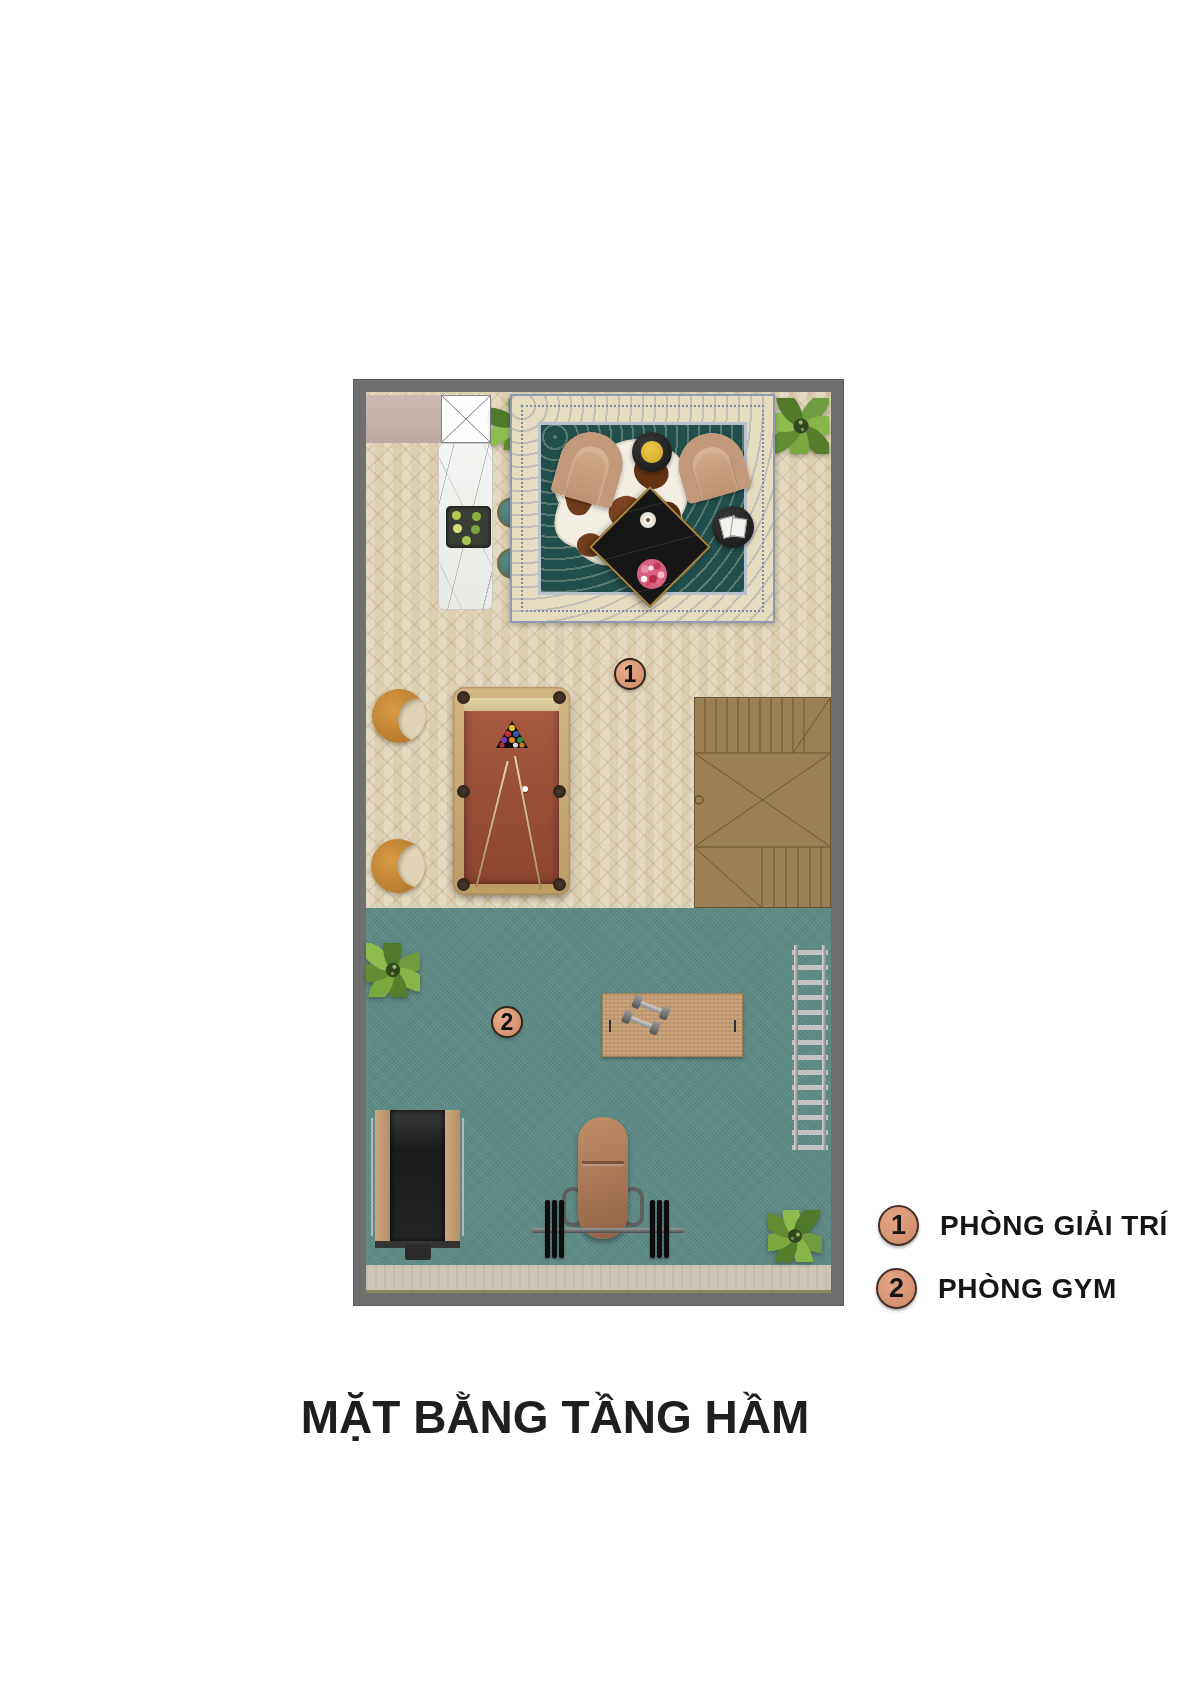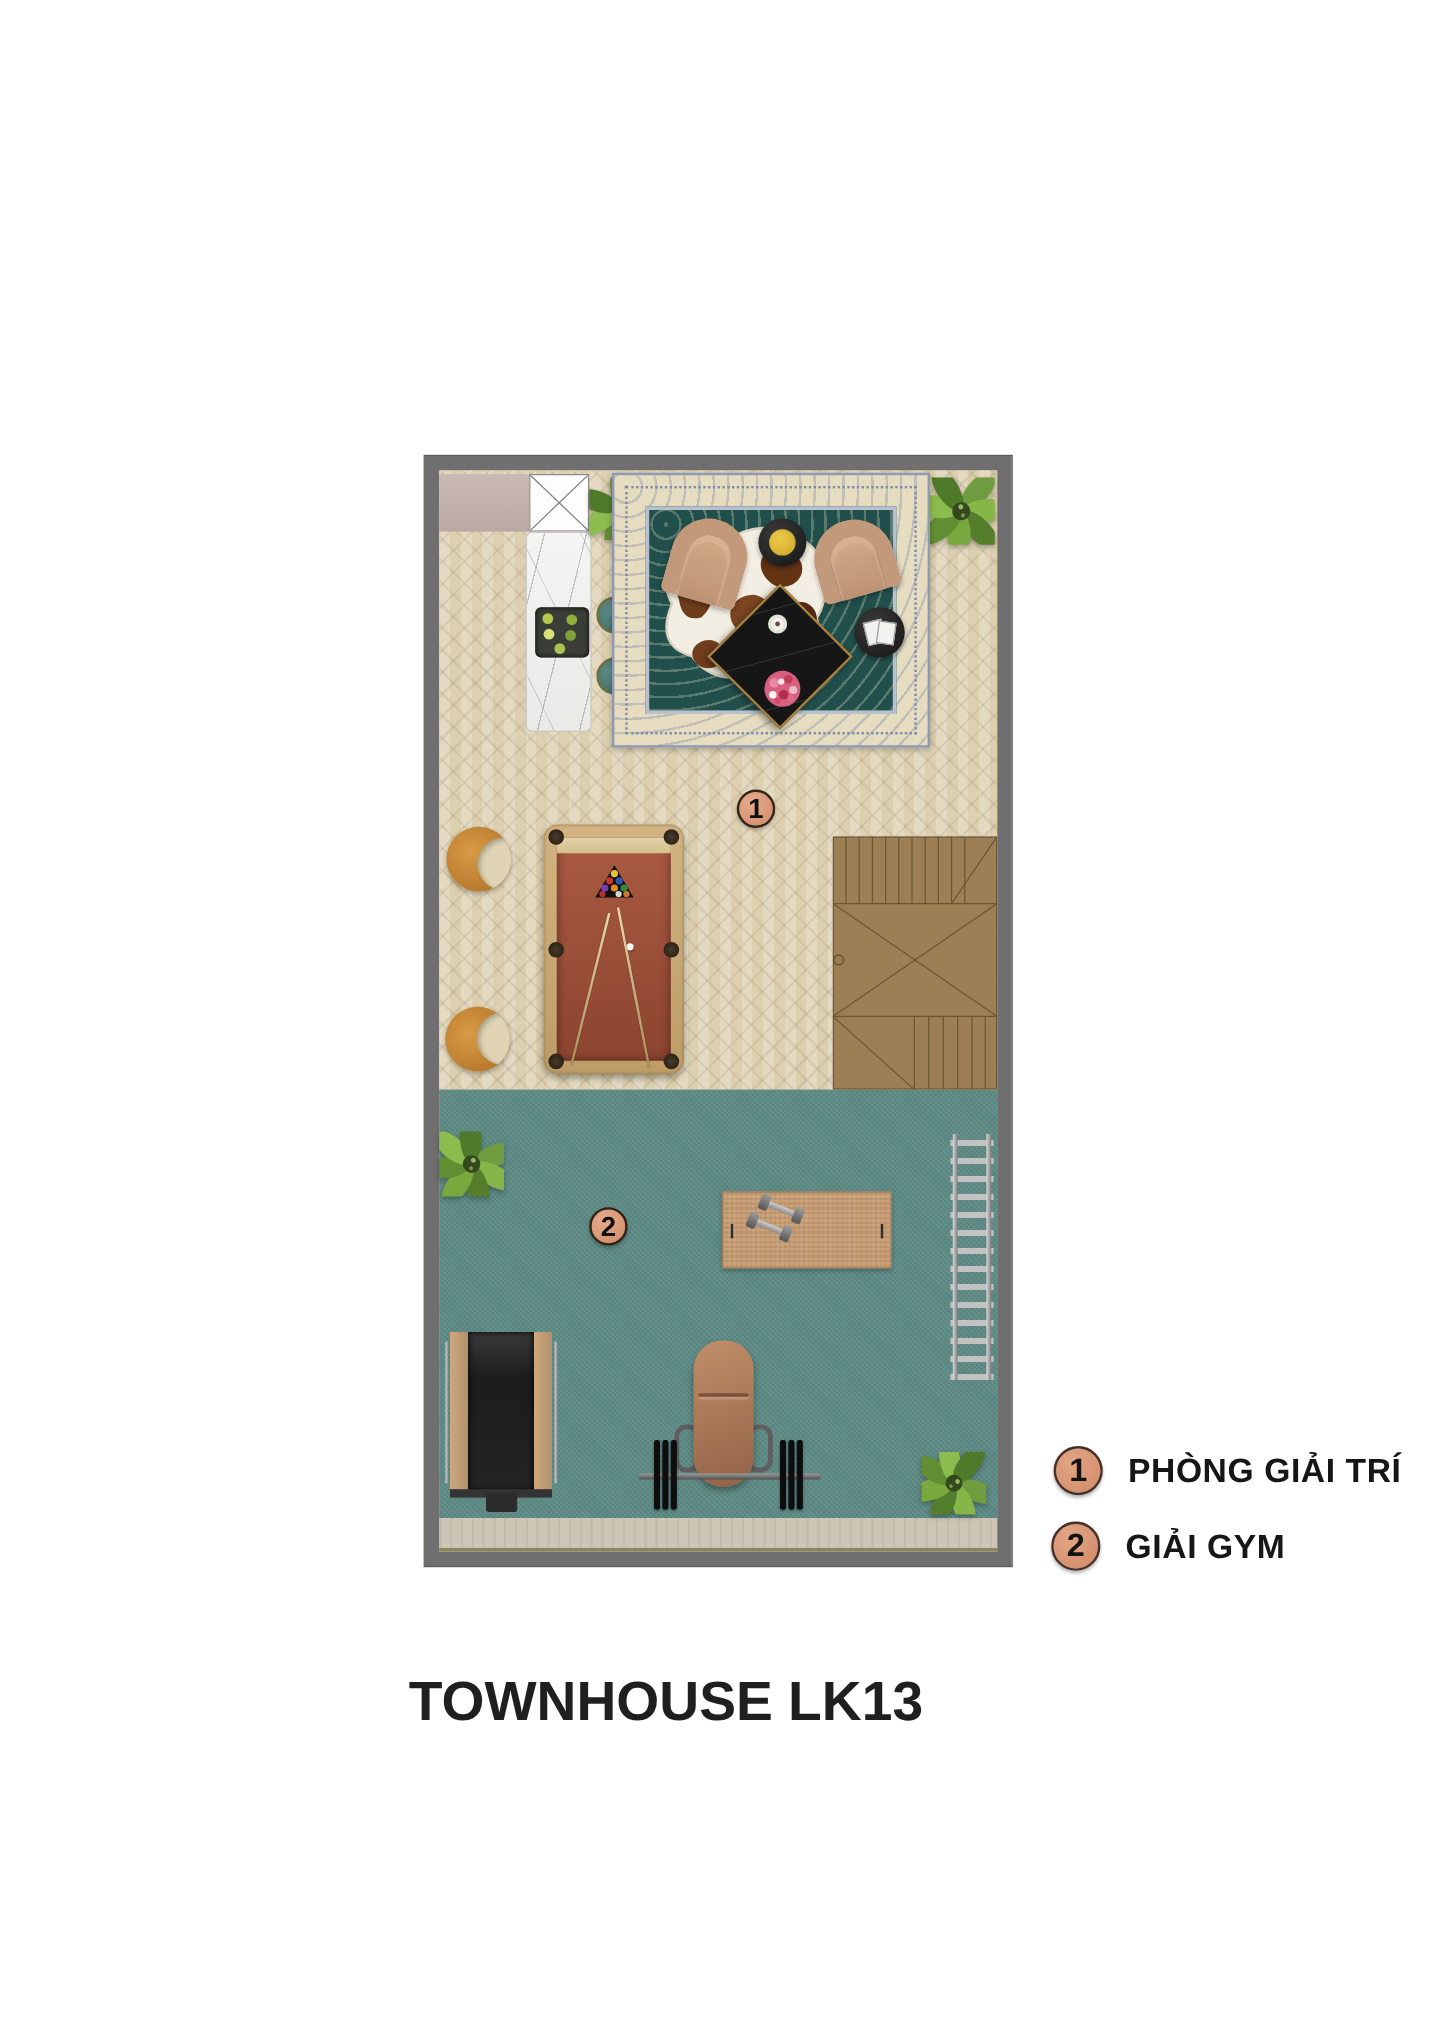--- a/index.html
+++ b/index.html
@@ -375,21 +375,21 @@
   <div class="legend-item" style="left:878px;top:1205px">
     <div class="legend-circle">
       <span>1</span>
     </div>
     <div class="legend-label">PHÒNG GIẢI TRÍ</div>
   </div>
   <div class="legend-item" style="left:876px;top:1268px">
     <div class="legend-circle">
       <span>2</span>
     </div>
-    <div class="legend-label">GIẢI GYM</div>
+    <div class="legend-label">PHÒNG GYM</div>
   </div>
 
   <div class="title">
-    <div>TOWNHOUSE LK13</div>
+    <div>MẶT BẰNG TẦNG HẦM</div>
   </div>
 
 
 </div>
 
 </body></html>

